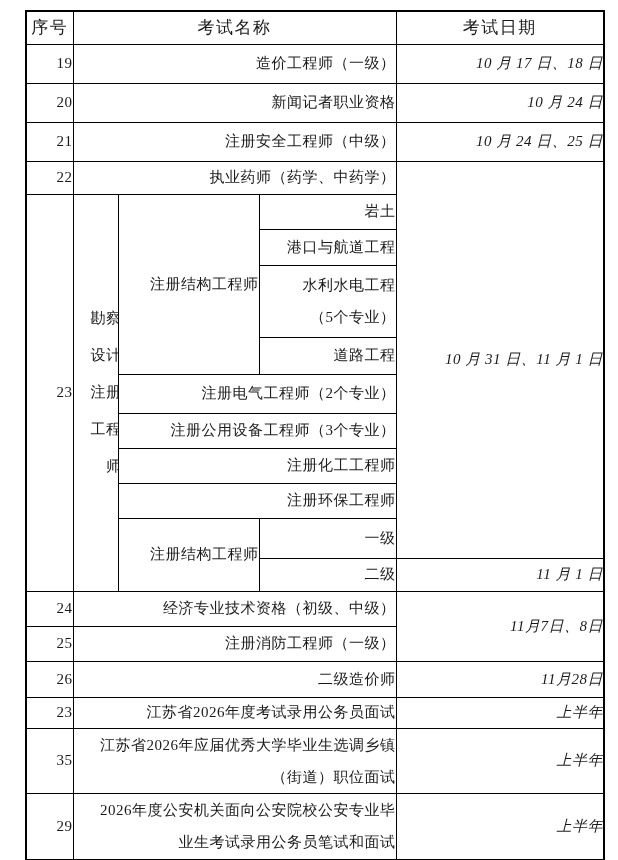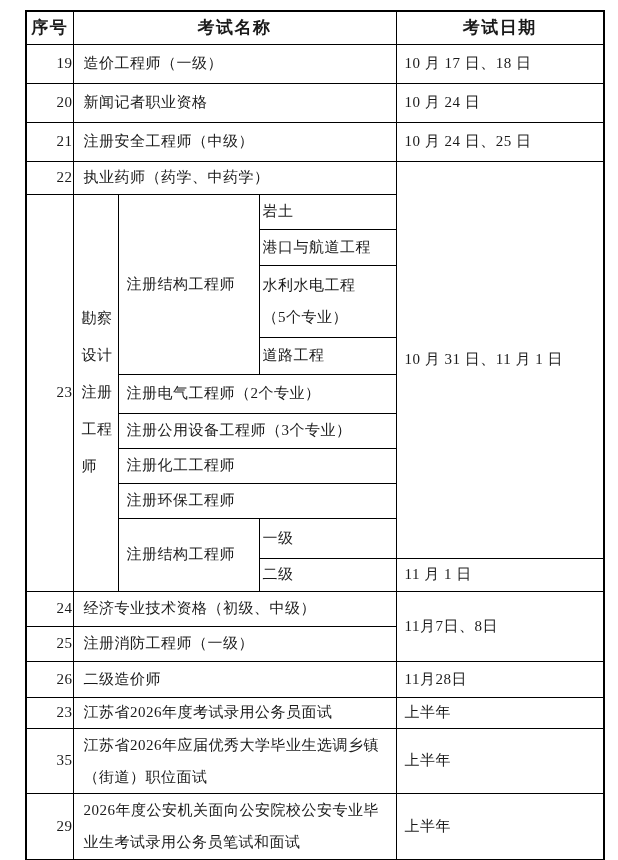--- a/index.html
+++ b/index.html
@@ -19,34 +19,35 @@
     border:2px solid #000;
   }
   .sched th,.sched td{
     border:1px solid #000;
     vertical-align:middle;
     font-size:15px;
     font-weight:normal;
     letter-spacing:0.5px;
     padding:0;
     overflow:hidden;
+    text-align:right;
   }
   .sched th{
     font-size:17px;
-    font-weight:bold;
+    font-weight:normal;
     text-align:center;
     letter-spacing:1.5px;
   }
   td.num{text-align:right;}
   td.name{padding-left:10px;}
   td.s3{padding-left:8px;}
   td.s4{padding-left:3px;}
-  td.date{padding-left:8px;}
+  td.date{padding-left:8px;font-style:italic;}
   td.ml{white-space:pre-line;line-height:2.15;margin-top:47px;}
-  td.vert{padding-left:8px;}
+  td.vert{padding-left:16px;}
   td.vert .vtxt{
     width:32px;
     word-break:break-all;
     line-height:37px;
     white-space:normal;
   }
 </style>
 </head>
 <body>
 

